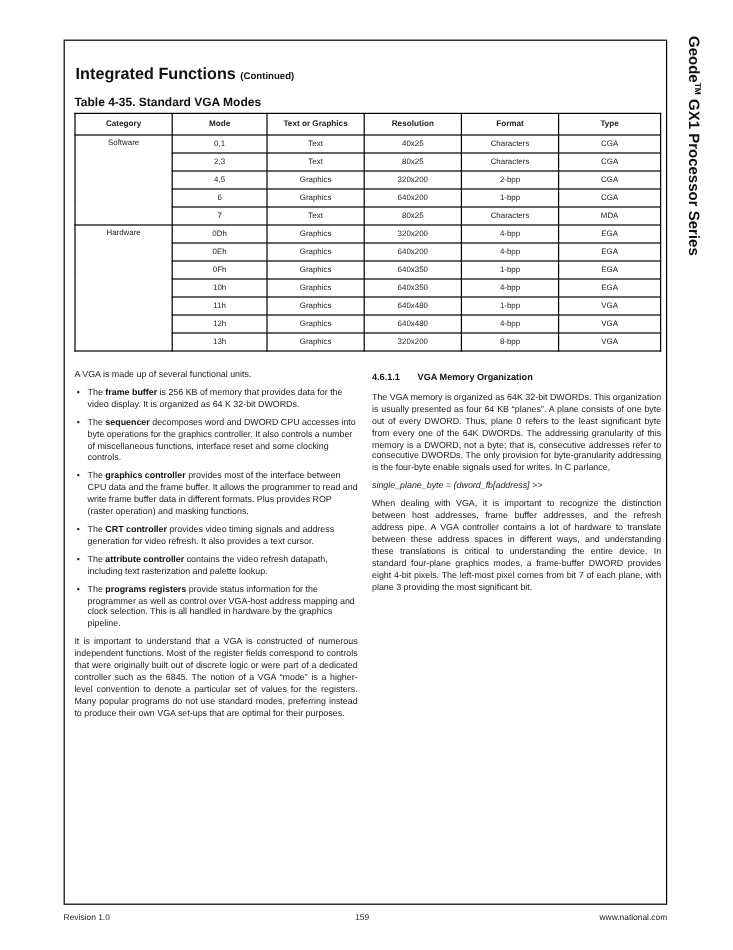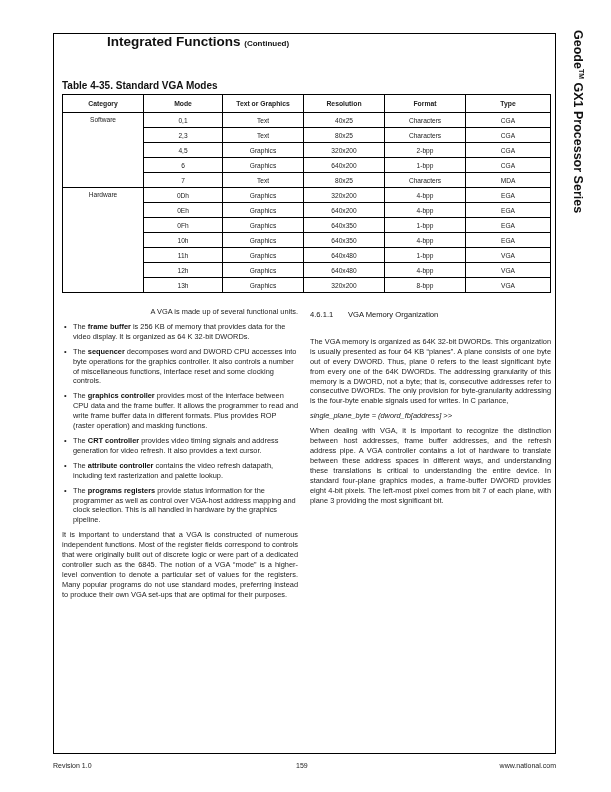--- a/index.html
+++ b/index.html
@@ -1,42 +1,42 @@
 <!DOCTYPE html>
 <html><head>
 <meta charset="utf-8">
 <style>
   html, body { margin:0; padding:0; background:#ffffff; }
   body { width:611px; height:792px; position:relative; overflow:hidden;
          font-family:"Liberation Sans", sans-serif; color:#1a1a1a; }
   .frame { position:absolute; left:53px; top:33px; width:503px; height:721px;
            border:1px solid #000; box-sizing:border-box; }
-  .section-title { position:absolute; left:63px; top:34px; font-size:13.5px; font-weight:bold; color:#111;margin-left:44px; }
+  .section-title { position:absolute; left:63px; top:54px; font-size:13.5px; font-weight:bold; color:#111; }
   .section-title .cont { font-size:8px; font-weight:bold; }
   .side-banner { position:absolute; left:567px; top:30px; width:18px; height:200px; }
   .side-banner span { position:absolute; left:0; top:0; transform-origin:0 0; transform:translate(18px,0) rotate(90deg);
                       white-space:nowrap; font-size:12.5px; font-weight:bold; color:#111; }
   .side-banner sup { font-size:7px; }
   .table-caption { position:absolute; left:62px; width:489px; top:80px; text-align:left;
                    font-size:10px; font-weight:bold; color:#111; }
   table.vga { position:absolute; left:62px; top:94px; width:489px; border-collapse:collapse;
               font-size:6.6px; color:#222; }
   table.vga th, table.vga td { border:0.8px solid #000; text-align:center; padding:0; height:14px; }
   table.vga th { height:17px; font-weight:bold; font-size:6.8px; }
   table.vga td.cat { vertical-align:top; padding-top:3px; }
   table.vga tr.last td, table.vga td.cat { border-bottom:1px solid #000; }
   .col-left { position:absolute; left:62px; top:307px; width:236px; font-size:7.4px; line-height:9.9px; color:#222; }
   .col-right { position:absolute; left:310px; top:310px; width:241px; font-size:7.4px; line-height:9.9px; color:#222; }
-  p { margin:0 0 5px 0;text-align:right; }
+  p { margin:0 0 5px 0; }
   .justify { text-align:justify; }
   ul { list-style:none; margin:0 0 4px 0; padding:0; }
   ul li { position:relative; padding-left:11px; margin-bottom:5px; }
   ul li .bullet { position:absolute; left:2px; top:0; }
   b { color:#111; }
-  .subhead { font-weight:normal; font-size:7.6px; color:#111; margin-bottom:17px; }
+  .subhead { font-weight:bold; font-size:7.6px; color:#111; margin-bottom:6px; }
   .subhead .num { display:inline-block; width:38px; }
   .code { margin-bottom:5px;font-style:italic; }
   .footer { position:absolute; top:762px; font-size:7px; color:#222; }
   .footer.left { left:53px; }
   .footer.center { left:296px; }
   .footer.right { right:55px; }
 </style>
 </head>
 <body>
 

